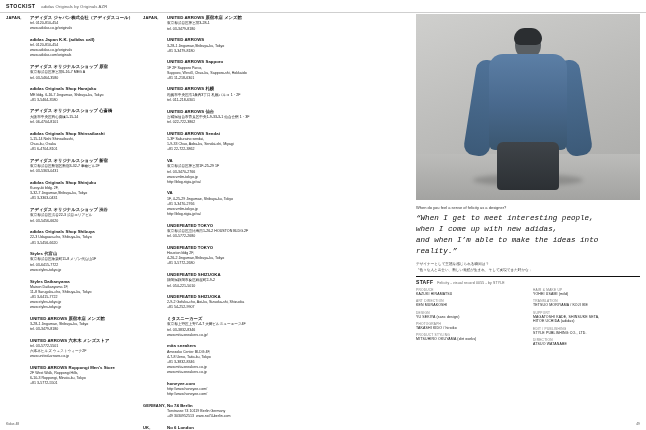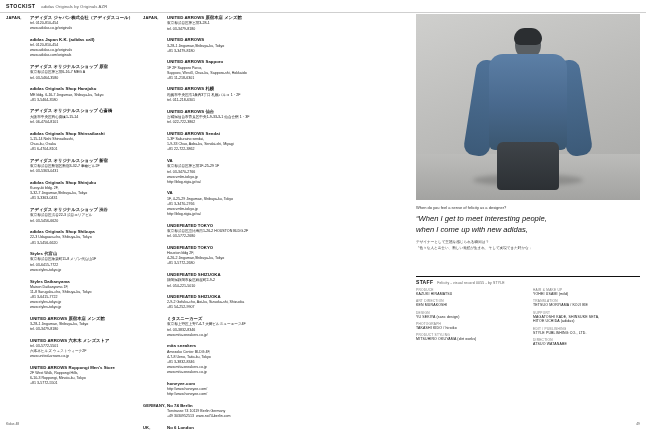--- a/index.html
+++ b/index.html
@@ -96,21 +96,21 @@
   }
 
   
   .quote{
     position:absolute;top:205px;left:416px;width:224px;
   }
   .q-lead{
     font-size:4px;color:#333;margin:0 0 3px 0;line-height:1.3;
   }
   .q-main{
-    font-family:Liberation Sans, sans-serif;
+    font-family:Liberation Mono, monospace;
     font-size:7.6px;font-style:italic;color:#111;line-height:1.45;
     margin:0 0 5px 0;
   }
   .q-jp{
     font-size:3.6px;color:#333;line-height:1.5;margin:0;
   }
 
   
   .staff{
     position:absolute;top:276px;left:416px;width:224px;
@@ -497,20 +497,21 @@
       <div class="fig-torso"></div>
       <div class="fig-legs"></div>
     </div>
   </div>
 
   <div class="quote">
     <p class="q-lead">When do you feel a sense of felicity as a designer?</p>
     <p class="q-main">
       <span>“When I get to meet interesting people,</span><br>
       <span>when I come up with new adidas,</span><br>
+      <span>and when I’m able to make the ideas into reality.”</span>
     </p>
     <p class="q-jp">
       <span>デザイナーとして至福を感じられる瞬間は？</span><br>
       <span>「色々な人と出会い、新しい発想が生まれ、そして実現できた時かな」</span>
     </p>
   </div>
 
   <div class="staff">
     <div class="staff-hd">
       <span class="s1">STAFF</span>

